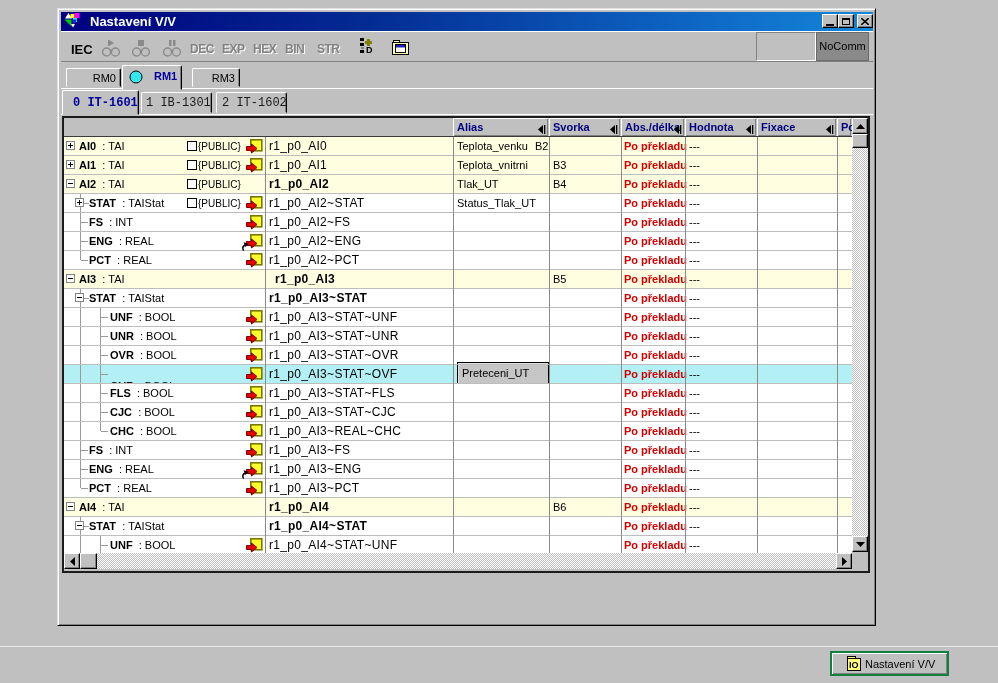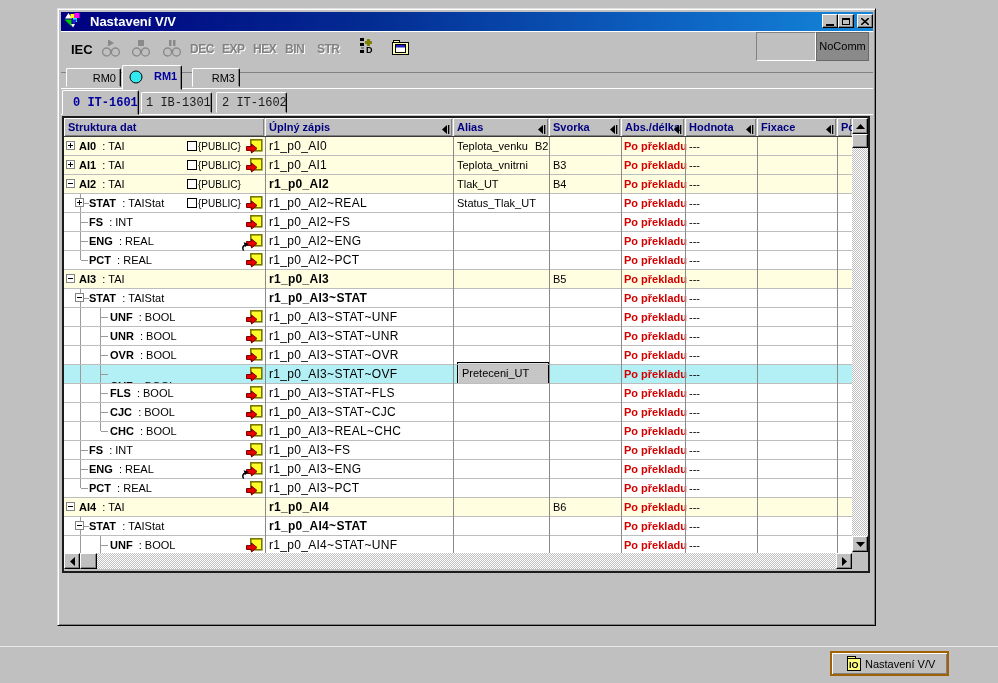--- a/index.html
+++ b/index.html
@@ -10,21 +10,21 @@
   background:#c0c0c0; border:1px solid; border-color:#dfdfdf #000 #000 #dfdfdf;
   box-shadow: inset 1px 1px 0 #fff, inset -1px -1px 0 #808080; }
 #title { position:absolute; left:3px; top:3px; width:812px; height:19px;
   background:linear-gradient(90deg,#000080 0%,#032c92 38%,#0c5ebe 72%,#1486da 100%); color:#fff; }
 #title .cap { position:absolute; left:29px; top:2px; font-size:13px; font-weight:bold; }
 #title .ticon { position:absolute; left:3px; top:1px; }
 .tbtn { position:absolute; top:2px; width:16px; height:14px; background:#c0c0c0;
   border:1px solid; border-color:#fff #000 #000 #fff; box-shadow: inset -1px -1px 0 #808080;
   display:flex; align-items:center; justify-content:center; }
 
-#tbar { position:absolute; left:3px; top:22px; width:812px; height:42px; background:#c0c0c0;
+#tbar { position:absolute; left:3px; top:22px; width:812px; height:31px; background:#c0c0c0;
   border-top:1px solid #fff; border-bottom:1px solid #828282; }
 #tbar .t { position:absolute; top:10px; font-size:12px; font-weight:bold; letter-spacing:-0.5px; }
 #tbar .dis { color:#828282; text-shadow:1px 1px 0 #fff; }
 #tbar .ico { position:absolute; }
 #pnl1 { position:absolute; left:695px; top:0px; width:60px; height:29px;
   border:1px solid; border-color:#828282 #fff #fff #828282; background:#c0c0c0; }
 #pnl2 { position:absolute; left:755px; top:0px; width:53px; height:29px; background:#8a8a8a;
   border:1px solid #6a6a6a; color:#000; font-size:11px; text-align:center; line-height:27px; }
 
 .tab { position:absolute; background:#c0c0c0; border:1px solid; border-color:#fff #000 #c0c0c0 #fff;
@@ -65,21 +65,21 @@
     linear-gradient(45deg,#fff 25%,transparent 25%,transparent 75%,#fff 75%);
   background-size:2px 2px; background-position:0 0,1px 1px; }
 
 #bpanel { position:absolute; left:5px; top:575px; width:806px; height:37px;
   border:1px solid; border-color:#fff #808080 #808080 #fff; background:#c0c0c0; }
 .btn { position:absolute; top:6px; width:89px; height:24px; background:#c0c0c0;
   border:1px solid; border-color:#e8e8e8 #000 #000 #e8e8e8; box-shadow:inset 1px 1px 0 #fff, inset -1px -1px 0 #808080;
   font-size:11px; color:#000; display:flex; align-items:center; justify-content:center; gap:5px; }
 #taskline { position:absolute; left:0; top:646px; width:998px; height:1px; background:#e8e8e8; }
 #taskbtn { position:absolute; left:830px; top:651px; width:119px; height:25px; background:#c0c0c0;
-  border:2px solid #a16207; box-shadow:inset 1px 1px 0 #fff, inset -1px -1px 0 #808080;
+  border:2px solid #15803d; box-shadow:inset 1px 1px 0 #fff, inset -1px -1px 0 #808080;
   font-size:11px; display:flex; align-items:center; }
 </style></head>
 <body>
 <div id="scr">
 <div id="win">
   <div id="title">
     <span class="ticon"><svg width="16" height="16" viewBox="0 0 16 16">
             <polygon points="4.5,0 8,5.5 1,5.5" fill="#fff"></polygon>
             <rect x="6.5" y="1" width="4" height="4" fill="#ffff00"></rect>
             <rect x="10.5" y="0" width="5" height="5" fill="#ff00ff"></rect>
@@ -225,21 +225,21 @@
             <div class="pmh"></div>
             <div class="pmv"></div>
           </div>
           <div class="ct" style="left:25px;top:76px"><b>STAT</b><span class="typ">&nbsp;&nbsp;:&nbsp;TAIStat</span></div>
           <div class="cb" style="left:123px;top:80px"></div>
           <div class="pub" style="left:134px;top:76px">{PUBLIC}</div>
           <div class="ic" style="left:182px;top:78px"><svg width="17" height="18" viewBox="0 0 17 18">
               <rect x="4.8" y="0.8" width="11" height="11" fill="#ffff29" stroke="#787800" stroke-width="1.6"></rect>
               <polygon points="0.5,7.5 5.5,7.5 5.5,5 11,9.5 5.5,14 5.5,11.5 0.5,11.5" fill="#e80000" stroke="#7a0000" stroke-width="1"></polygon>
             </svg></div>
-          <div class="ct c1t" style="left:205px;top:76px">r1_p0_AI2~REAL</div>
+          <div class="ct c1t" style="left:205px;top:76px">r1_p0_AI2~STAT</div>
           <div class="ct" style="left:393px;top:76px">Status_Tlak_UT</div>
           <div class="po" style="left:560px;top:76px">Po překladu</div>
           <div class="ct" style="left:625px;top:76px">---</div>
 <div class="rw" style="top:95px;background:#fff"></div>
           <div class="tl" style="left:16px;top:95px;width:1px;height:19px"></div>
           <div class="tl" style="left:17px;top:104px;width:7px;height:1px"></div>
           <div class="ct" style="left:25px;top:95px"><b>FS</b><span class="typ">&nbsp;&nbsp;:&nbsp;INT</span></div>
           <div class="ic" style="left:182px;top:97px"><svg width="17" height="18" viewBox="0 0 17 18">
               <rect x="4.8" y="0.8" width="11" height="11" fill="#ffff29" stroke="#787800" stroke-width="1.6"></rect>
               <polygon points="0.5,7.5 5.5,7.5 5.5,5 11,9.5 5.5,14 5.5,11.5 0.5,11.5" fill="#e80000" stroke="#7a0000" stroke-width="1"></polygon>
@@ -271,21 +271,21 @@
               <polygon points="0.5,7.5 5.5,7.5 5.5,5 11,9.5 5.5,14 5.5,11.5 0.5,11.5" fill="#e80000" stroke="#7a0000" stroke-width="1"></polygon>
             </svg></div>
           <div class="ct c1t" style="left:205px;top:133px">r1_p0_AI2~PCT</div>
           <div class="po" style="left:560px;top:133px">Po překladu</div>
           <div class="ct" style="left:625px;top:133px">---</div>
 <div class="rw" style="top:152px;background:#fffee1"></div>
           <div class="pm" style="left:2px;top:156px">
             <div class="pmh"></div>
           </div>
           <div class="ct" style="left:15px;top:152px"><b>AI3</b><span class="typ">&nbsp;&nbsp;:&nbsp;TAI</span></div>
-          <div class="ct c1t" style="left:205px;top:152px"><b>r1_p0_AI3</b></div>
+          <div class="ct c1t" style="left:211px;top:152px"><b>r1_p0_AI3</b></div>
           <div class="ct" style="left:489px;top:152px">B5</div>
           <div class="po" style="left:560px;top:152px">Po překladu</div>
           <div class="ct" style="left:625px;top:152px">---</div>
 <div class="rw" style="top:171px;background:#fff"></div>
           <div class="tl" style="left:16px;top:171px;width:1px;height:19px"></div>
           <div class="tl" style="left:16px;top:171px;width:1px;height:4px"></div>
           <div class="tl" style="left:20px;top:180px;width:5px;height:1px"></div>
           <div class="pm" style="left:11px;top:175px">
             <div class="pmh"></div>
           </div>
@@ -471,30 +471,20 @@
 
 <div style="position:absolute;left:201px;top:0px;width:1px;height:435px;background:#8a8a8a"></div>
 <div style="position:absolute;left:389px;top:0px;width:1px;height:435px;background:#8a8a8a"></div>
 <div style="position:absolute;left:485px;top:0px;width:1px;height:435px;background:#8a8a8a"></div>
 <div style="position:absolute;left:557px;top:0px;width:1px;height:435px;background:#8a8a8a"></div>
 <div style="position:absolute;left:621px;top:0px;width:1px;height:435px;background:#8a8a8a"></div>
 <div style="position:absolute;left:693px;top:0px;width:1px;height:435px;background:#8a8a8a"></div>
 <div style="position:absolute;left:773px;top:0px;width:1px;height:435px;background:#8a8a8a"></div>
     </div>
     <div id="ghdr">
-          <div class="hc" style="left:0px;width:200px">
-            <span class="hl2">Struktura dat</span>
-          </div>
-          <div class="hc" style="left:201px;width:187px">
-            <span class="hl2">Úplný zápis</span>
-            <span class="hs"><svg width="9" height="9" viewBox="0 0 9 9">
-                <polygon points="0,4.5 5,0 5,9" fill="#000"></polygon>
-                <rect x="6" y="0" width="1.3" height="9" fill="#000"></rect>
-              </svg></span>
-          </div>
           <div class="hc" style="left:389px;width:95px">
             <span class="hl2">Alias</span>
             <span class="hs"><svg width="9" height="9" viewBox="0 0 9 9">
                 <polygon points="0,4.5 5,0 5,9" fill="#000"></polygon>
                 <rect x="6" y="0" width="1.3" height="9" fill="#000"></rect>
               </svg></span>
           </div>
           <div class="hc" style="left:485px;width:71px">
             <span class="hl2">Svorka</span>
             <span class="hs"><svg width="9" height="9" viewBox="0 0 9 9">

